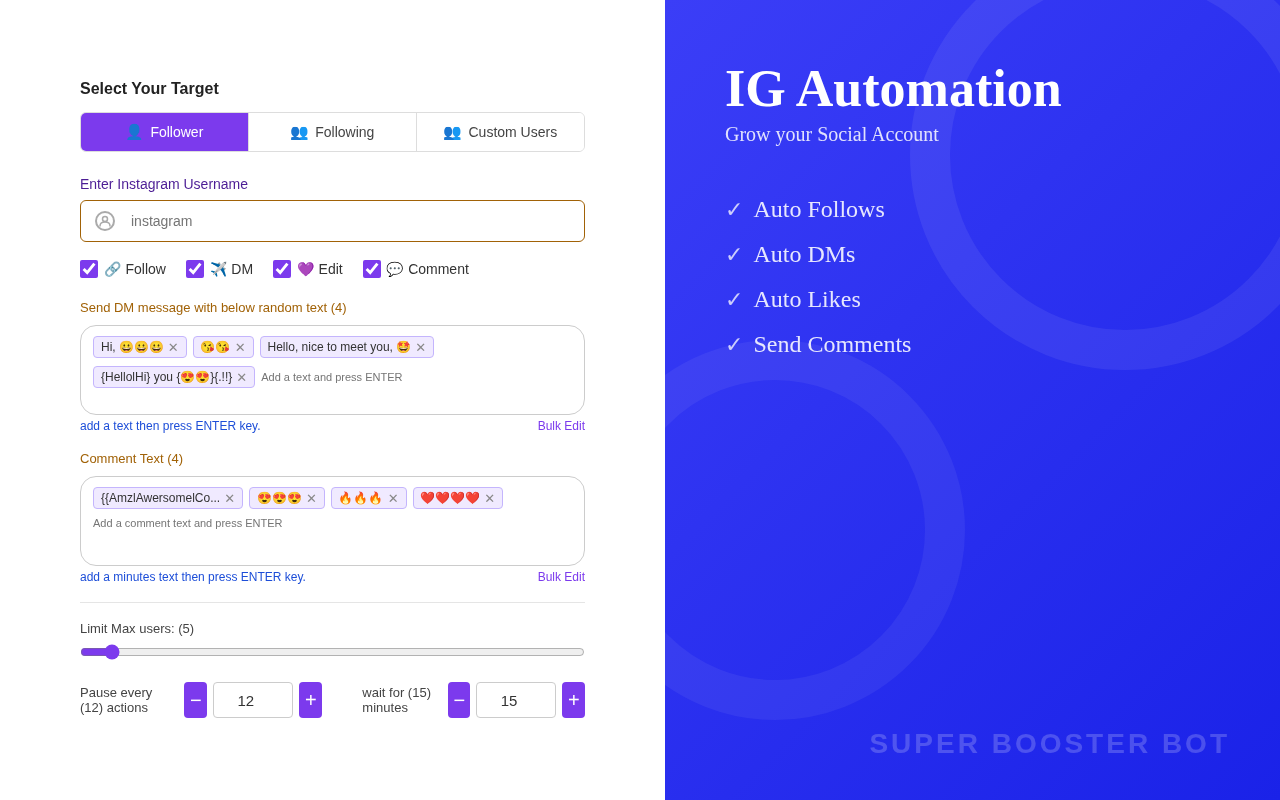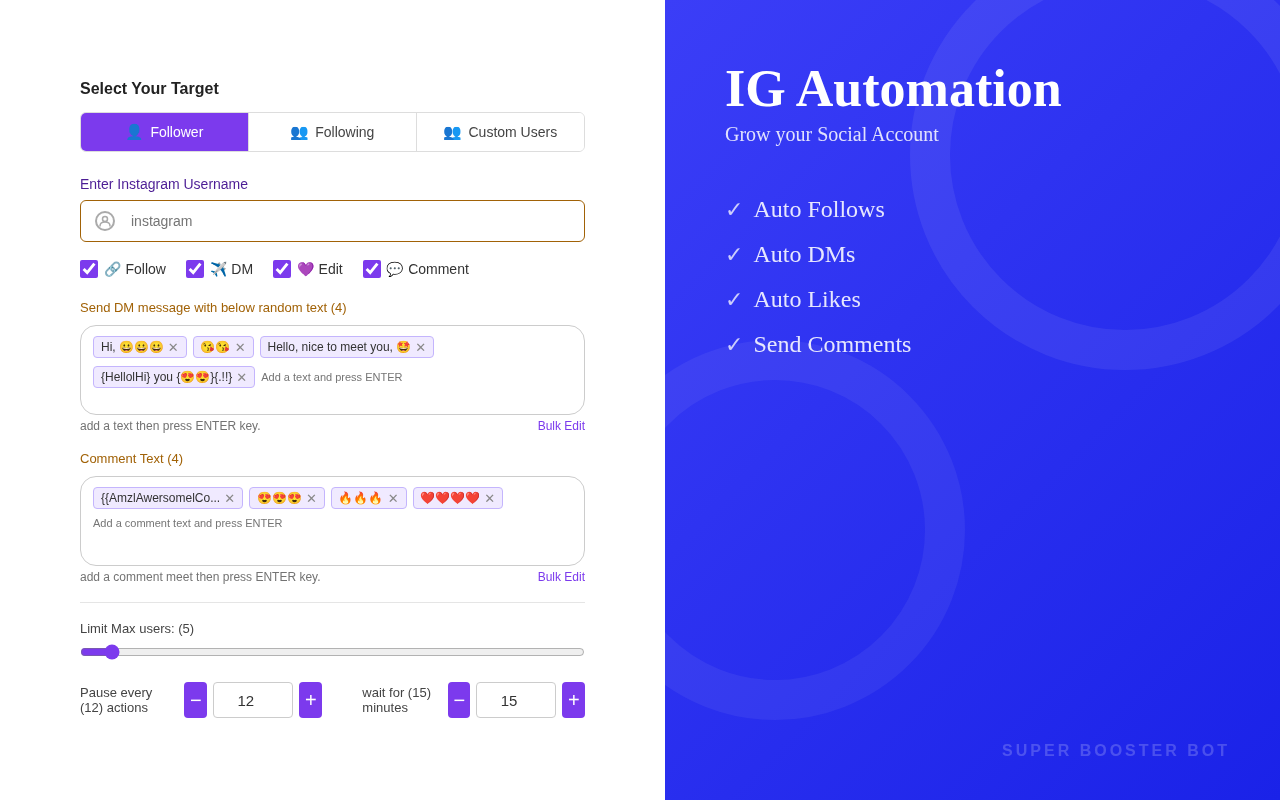--- a/index.html
+++ b/index.html
@@ -170,21 +170,21 @@
       width: 200px;
     }
     .box-footer {
       display: flex;
       justify-content: space-between;
       align-items: center;
       margin-bottom: 18px;
     }
     .box-footer-hint {
       font-size: 12px;
-      color: #737373;
+      color: #1d4ed8;
     }
     .bulk-edit-link {
       font-size: 12px;
       color: #7c3aed;
       cursor: pointer;
       text-decoration: none;
     }
 
     
     .slider-section {
@@ -302,21 +302,21 @@
       gap: 10px;
     }
     .check-v {
       font-size: 22px;
       color: rgba(255,255,255,0.75);
     }
     .brand-text {
       position: absolute;
       bottom: 40px;
       right: 50px;
-      font-size: 16px;
+      font-size: 28px;
       font-weight: 900;
       letter-spacing: 3px;
       color: rgba(255,255,255,0.2);
       text-transform: uppercase;
     }
 
     
     .section-divider {
       border: none;
       border-top: 1px solid #e5e5e5;
@@ -434,21 +434,21 @@
       <span class="tag">
         <span>❤️❤️❤️❤️</span>
         <span class="tag-close">✕</span>
       </span>
     </div>
     <div class="tags-row">
       <input class="tag-input" type="text" placeholder="Add a comment text and press ENTER" style="">
     </div>
   </div>
   <div class="box-footer">
-    <span class="box-footer-hint">add a comment meet then press ENTER key.</span>
+    <span class="box-footer-hint">add a minutes text then press ENTER key.</span>
     <a class="bulk-edit-link">Bulk Edit</a>
   </div>
 
   <hr class="section-divider">
 
   <div class="slider-section">
     <div class="slider-label">Limit Max users: (5)</div>
     <input type="range" min="0" max="100" value="5" style="">
   </div>
 

